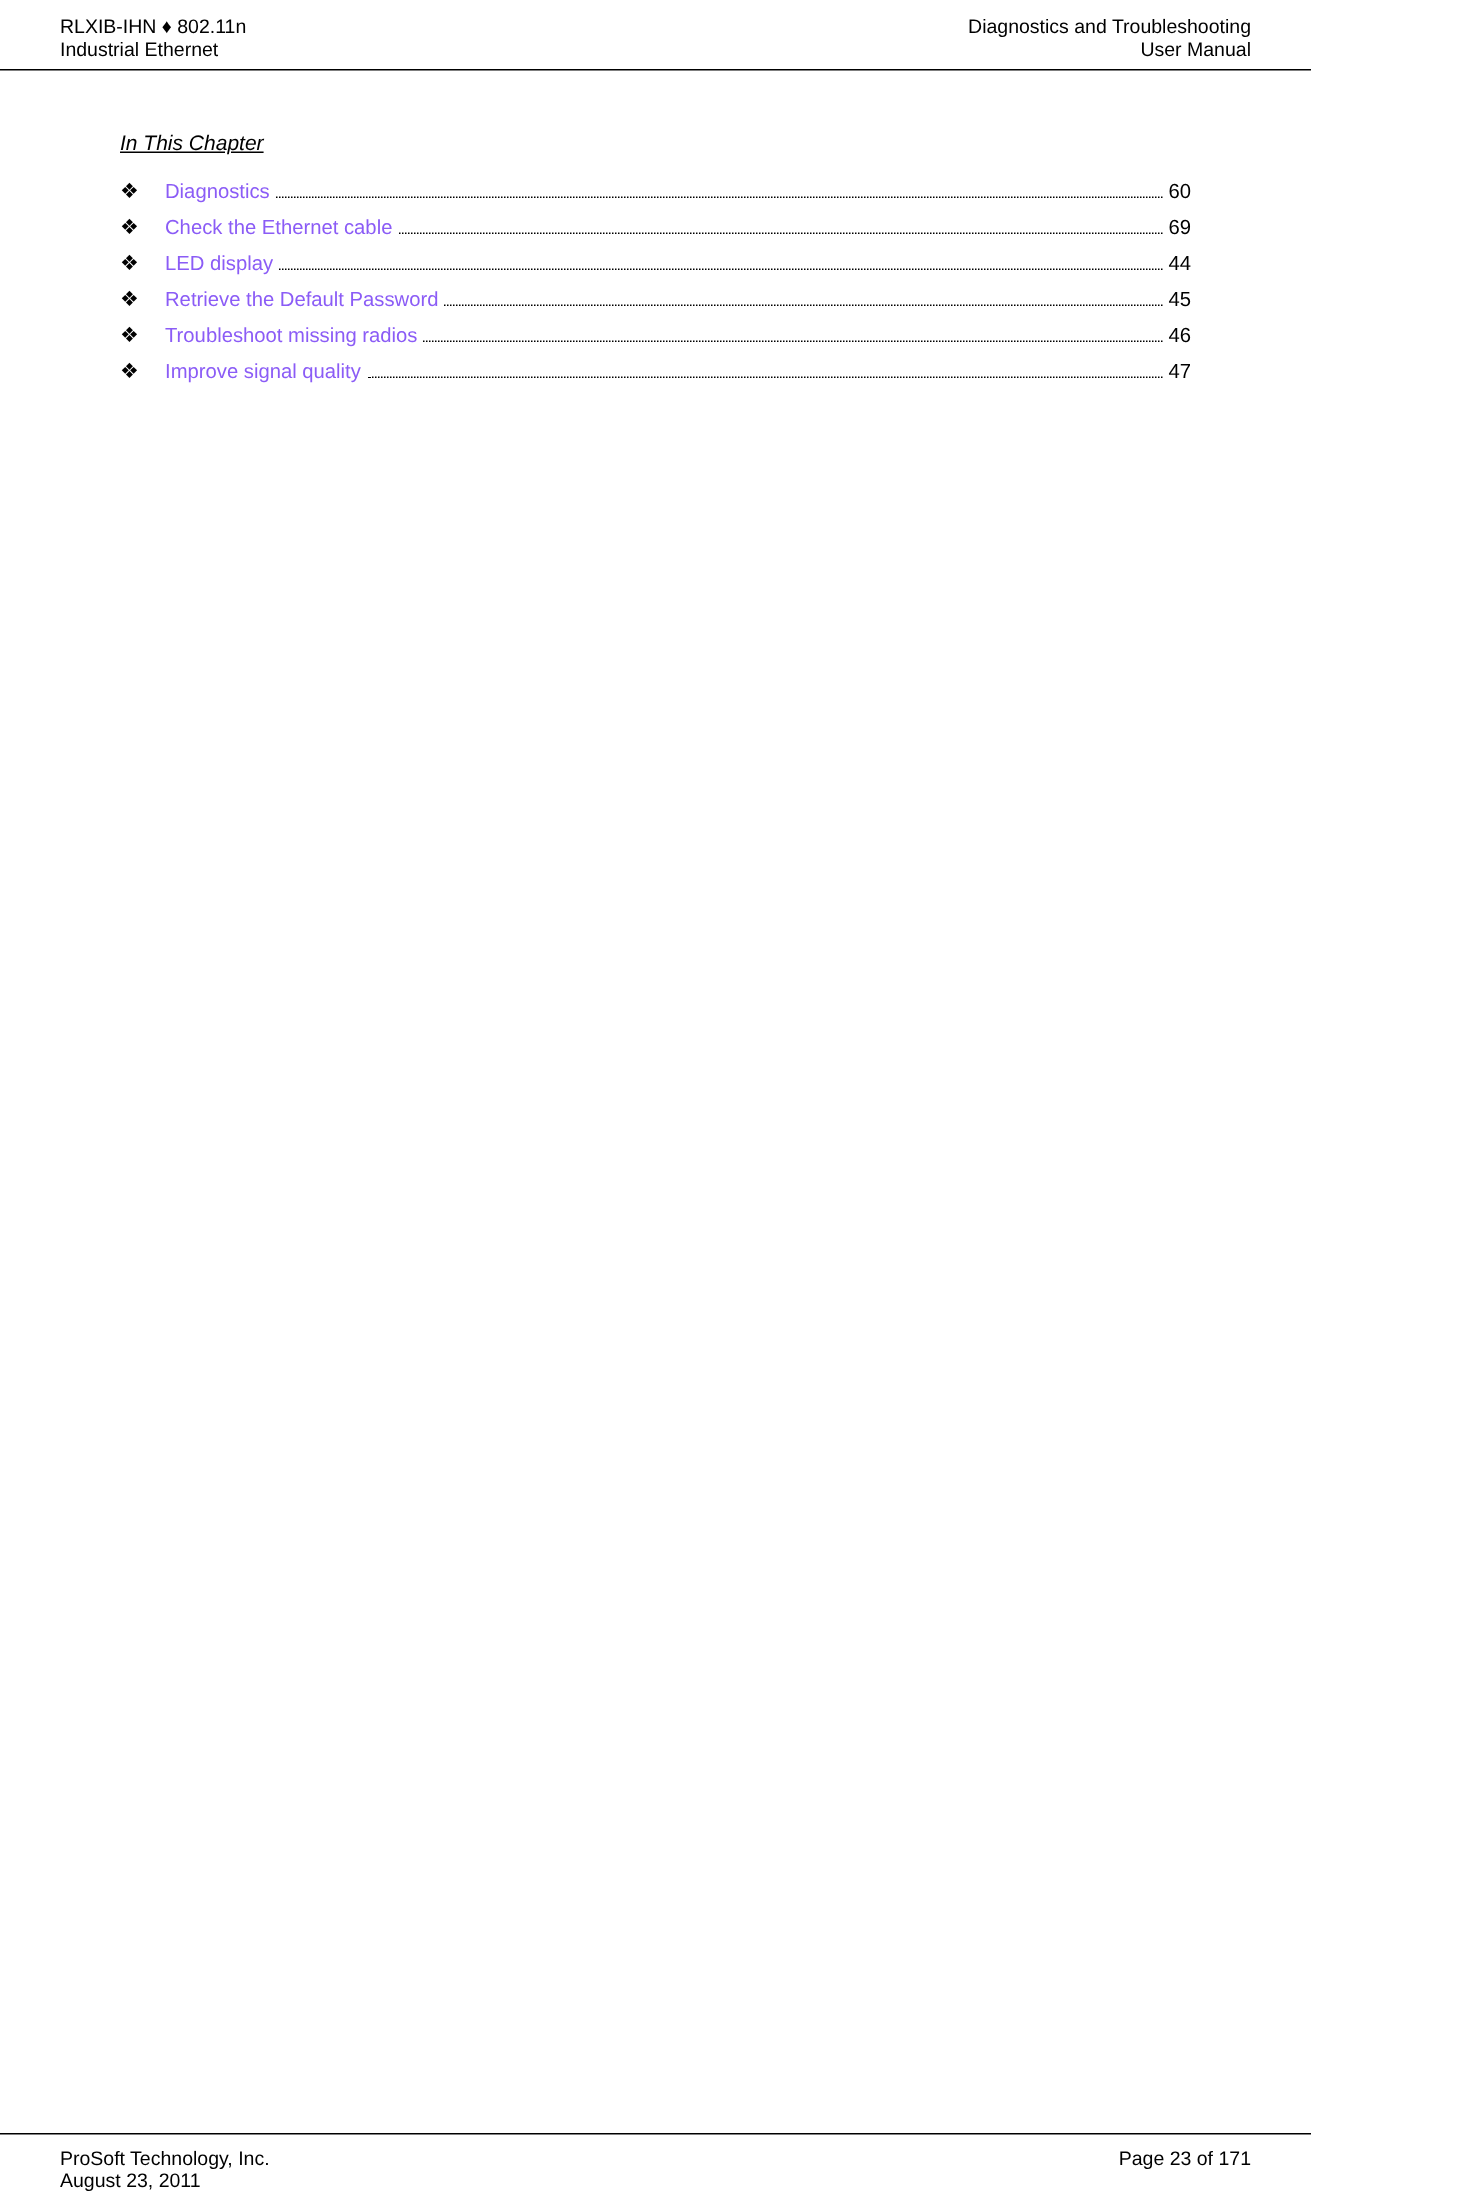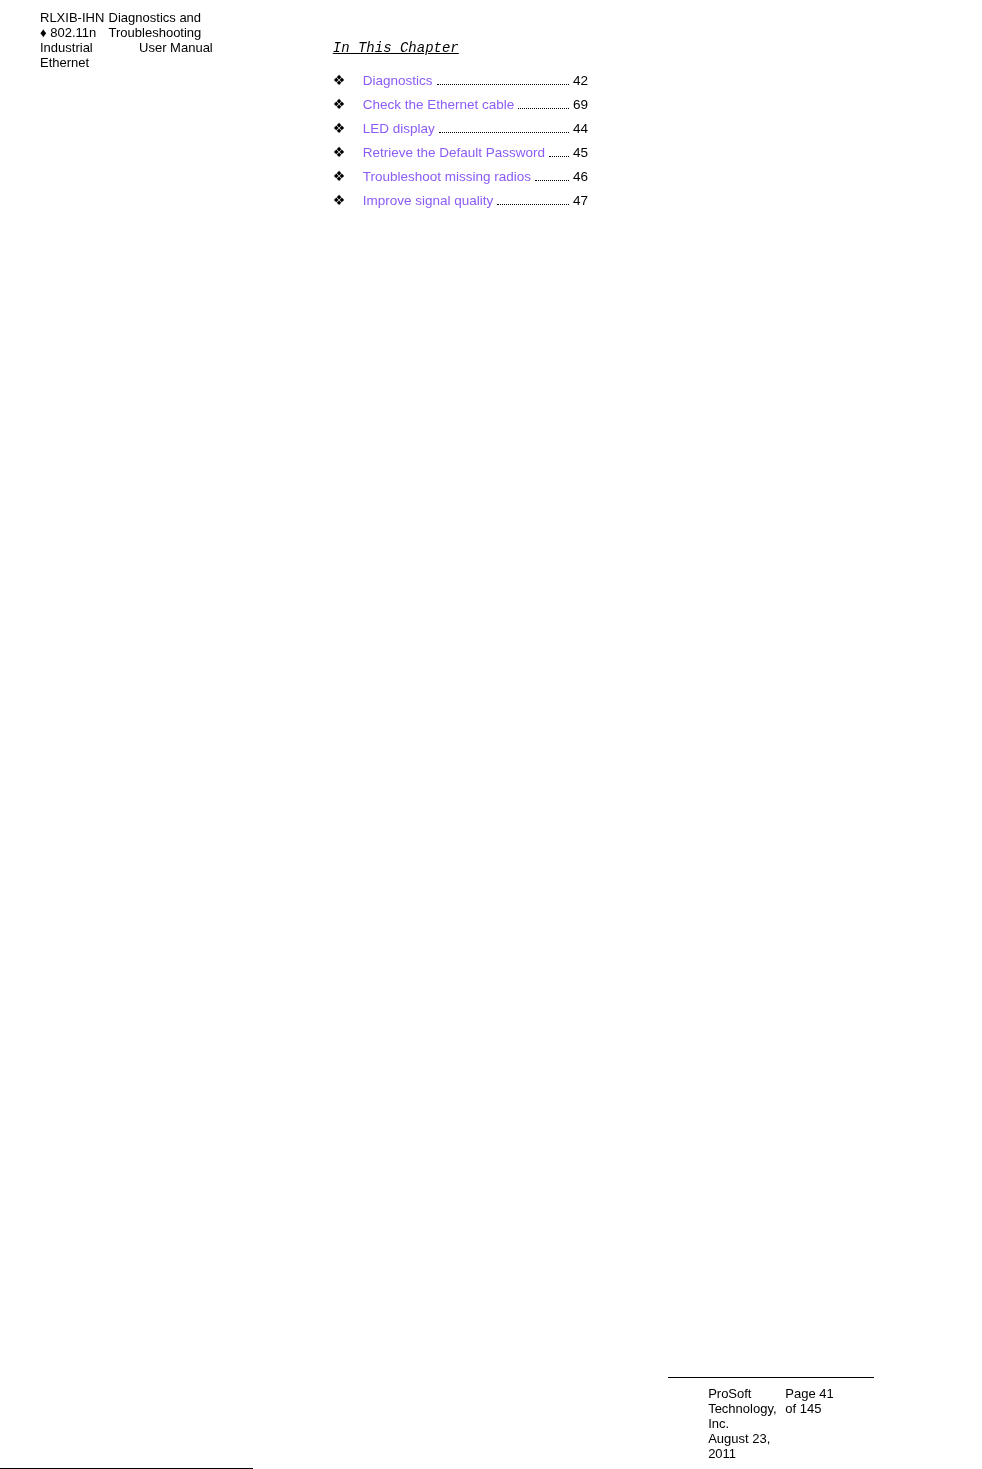--- a/index.html
+++ b/index.html
@@ -15,21 +15,21 @@
       font-family: Arial, sans-serif;
       font-size: 14px;
       color: #000000;
       position: relative;
     }
 
     .page-container {
       width: 874px;
       min-height: 1469px;
       display: flex;
-      flex-direction: row;
+      flex-direction: column;
       padding: 0;
     }
 
     
     .header {
       display: flex;
       justify-content: space-between;
       align-items: flex-start;
       padding: 10px 40px 6px 40px;
       border-bottom: 1.5px solid #000;
@@ -68,21 +68,20 @@
       margin-right: 18px;
     }
 
     
     .in-this-chapter-label {
       font-style: italic;
       text-decoration: underline;
       font-size: 14px;
       margin-bottom: 16px;
       color: #000;
-      font-family: Liberation Mono, monospace;
     }
 
     
     .toc-list {
       list-style: none;
       padding: 0;
       margin: 0;
     }
 
     .toc-item {
@@ -155,21 +154,21 @@
 
 
     <div class="in-this-chapter-label">In This Chapter</div>
 
     <ul class="toc-list">
     <li class="toc-item">
           <span class="toc-bullet">❖</span>
           <div class="toc-text-area">
             <span class="toc-label">Diagnostics</span>
             <span class="toc-dots"></span>
-            <span class="toc-page">42</span>
+            <span class="toc-page">60</span>
           </div>
         </li>
         <li class="toc-item">
           <span class="toc-bullet">❖</span>
           <div class="toc-text-area">
             <span class="toc-label">Check the Ethernet cable</span>
             <span class="toc-dots"></span>
             <span class="toc-page">69</span>
           </div>
         </li>
@@ -207,16 +206,16 @@
         </li>
       </ul>
 
   </div>
 
   <div class="footer">
     <div>
       <div>ProSoft Technology, Inc.</div>
       <div>August 23, 2011</div>
     </div>
-    <div>Page 41 of 145</div>
+    <div>Page 23 of 171</div>
   </div>
 
 </div>
 
 </body></html>

